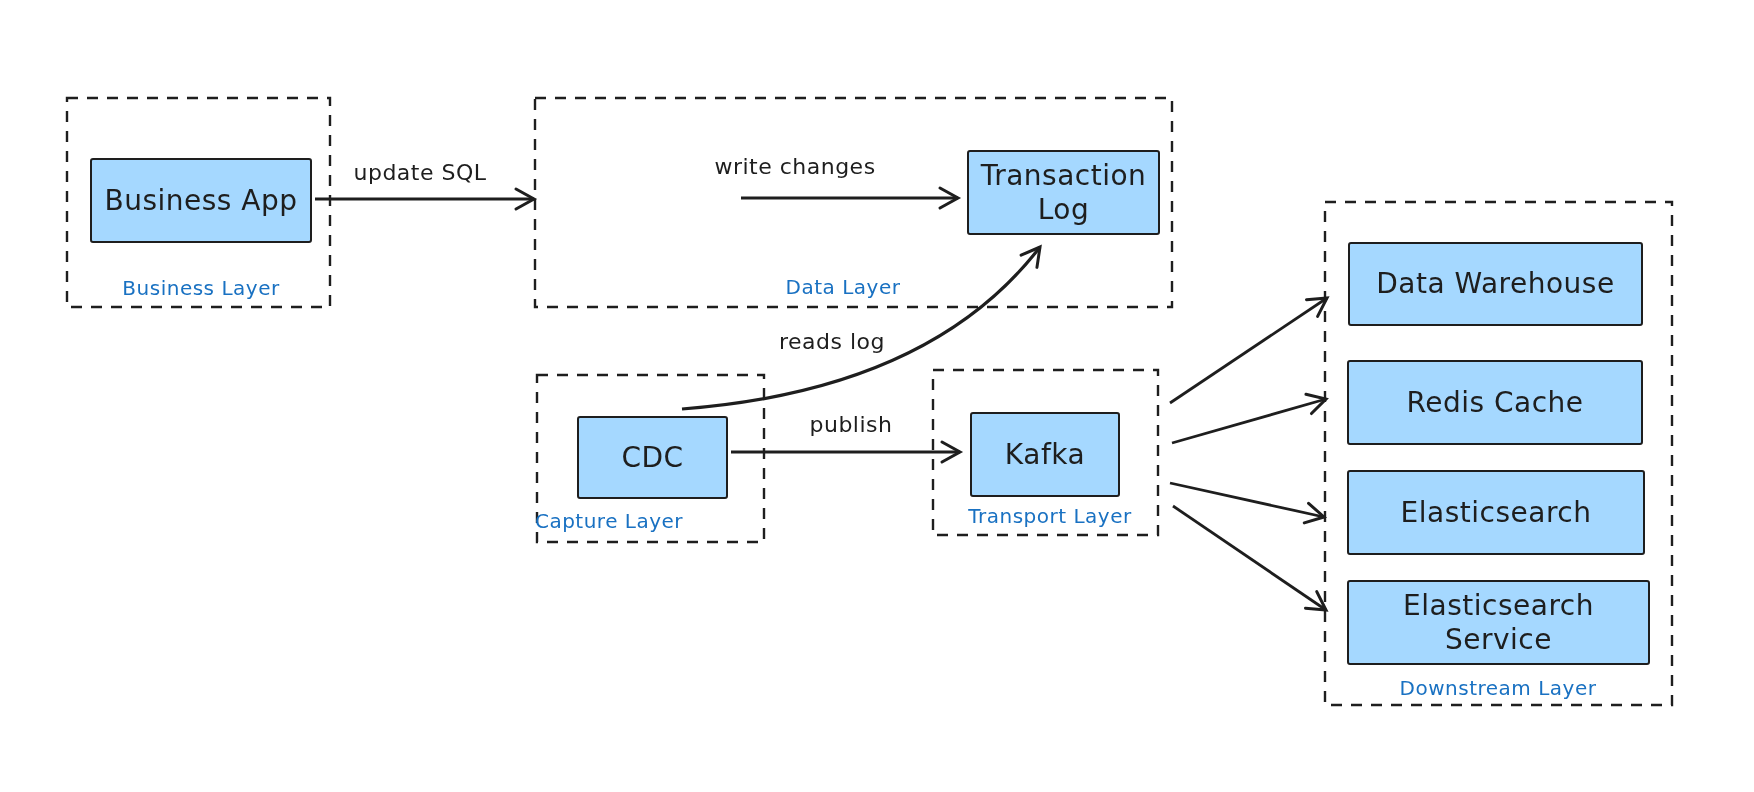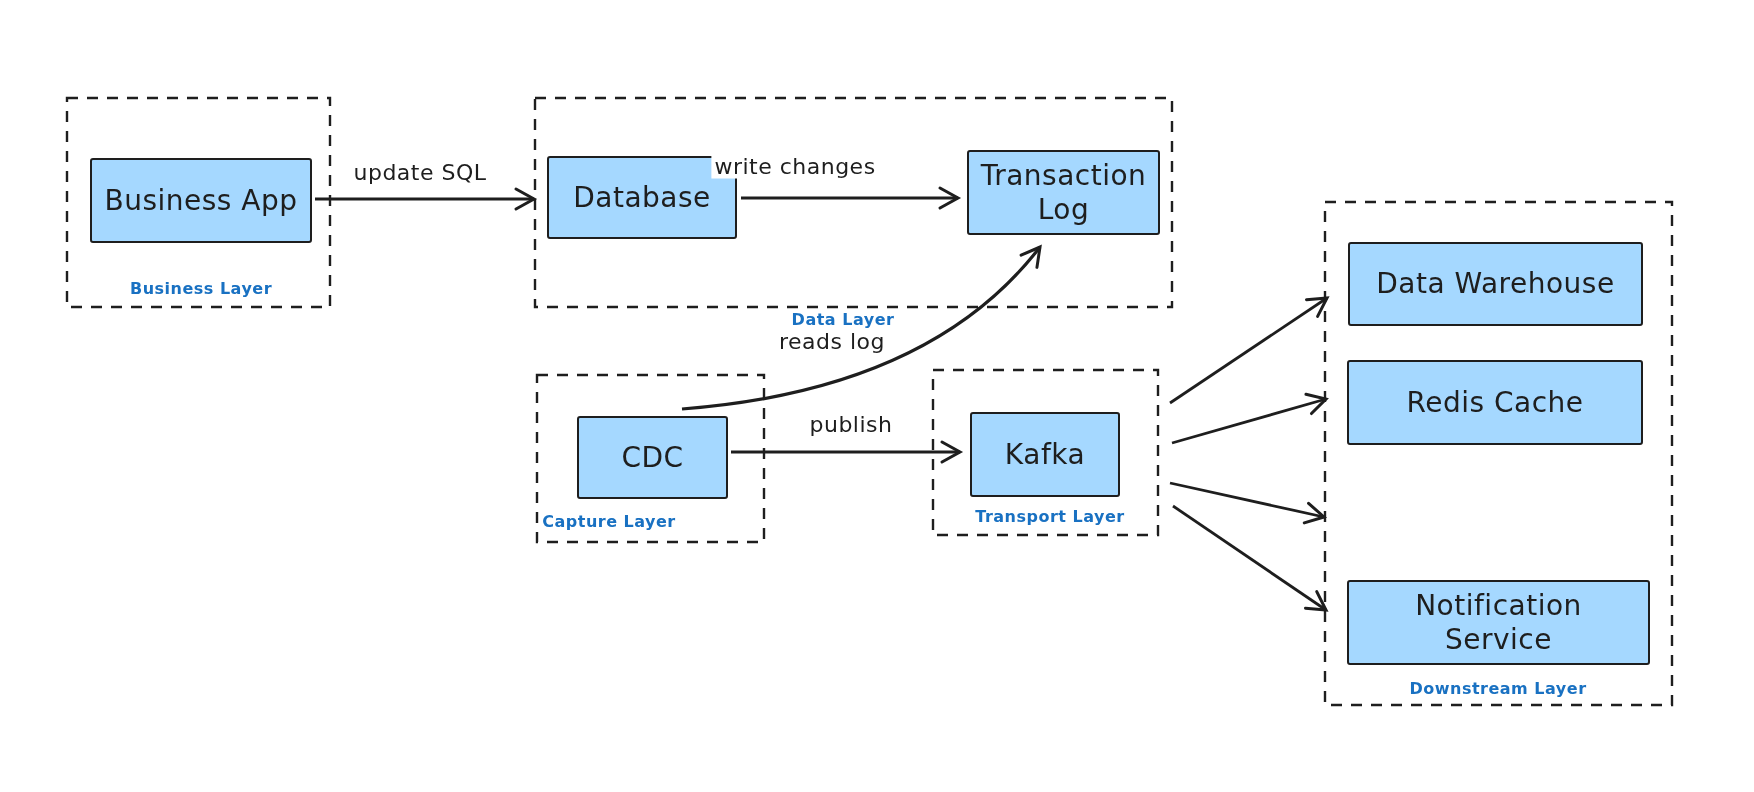--- a/index.html
+++ b/index.html
@@ -35,22 +35,22 @@
     text-align: center;
     font-size: 28px;
     line-height: 1.2;
     letter-spacing: 0.5px;
     padding: 2px 10px;
   }
   .layer-label {
     position: absolute;
     transform: translate(-50%, -50%);
     color: var(--layer-label);
-    font-size: 16px;
-    font-weight: bold;
+    font-size: 20px;
+    font-weight: normal;
     letter-spacing: 0.5px;
     white-space: nowrap;
   }
   .edge-label {
     position: absolute;
     transform: translate(-50%, -50%);
     color: var(--stroke);
     font-size: 22px;
     letter-spacing: 0.5px;
     white-space: nowrap;
@@ -80,30 +80,30 @@
     <path d="M 741 198 L 958 198" fill="none" stroke="#1e1e1e" stroke-width="2.8" marker-end="url(#ah)"></path>
     <path d="M 682 409 Q 930 390 1040 247" fill="none" stroke="#1e1e1e" stroke-width="3.2" marker-end="url(#ah)"></path>
     <path d="M 731 452 L 960 452" fill="none" stroke="#1e1e1e" stroke-width="2.8" marker-end="url(#ah)"></path>
     <path d="M 1170 403 L 1327 298" fill="none" stroke="#1e1e1e" stroke-width="2.8" marker-end="url(#ah)"></path>
     <path d="M 1172 443 L 1326 399" fill="none" stroke="#1e1e1e" stroke-width="2.8" marker-end="url(#ah)"></path>
     <path d="M 1170 483 L 1324 517" fill="none" stroke="#1e1e1e" stroke-width="2.8" marker-end="url(#ah)"></path>
     <path d="M 1173 506 L 1326 610" fill="none" stroke="#1e1e1e" stroke-width="2.8" marker-end="url(#ah)"></path>
   </svg>
 
   <div class="node" style="left:90px;   top:158px; width:222px; height:85px;">Business App</div>
-  <div class="node" style="left:547px;  top:156px; width:190px; height:83px;">Database</div>
   <div class="node" style="left:967px;  top:150px; width:193px; height:85px;">Transaction Log</div>
   <div class="node" style="left:577px;  top:416px; width:151px; height:83px;">CDC</div>
   <div class="node" style="left:970px;  top:412px; width:150px; height:85px;">Kafka</div>
   <div class="node" style="left:1348px; top:242px; width:295px; height:84px;">Data Warehouse</div>
   <div class="node" style="left:1347px; top:360px; width:296px; height:85px;">Redis Cache</div>
-  <div class="node" style="left:1347px; top:580px; width:303px; height:85px;">Notification Service</div>
+  <div class="node" style="left:1347px; top:470px; width:298px; height:85px;">Elasticsearch</div>
+  <div class="node" style="left:1347px; top:580px; width:303px; height:85px;">Elasticsearch Service</div>
 
   <div class="layer-label" style="left:201px;  top:288px;">Business Layer</div>
-  <div class="layer-label" style="left:843px;  top:287px;margin-top:32px;">Data Layer</div>
+  <div class="layer-label" style="left:843px;  top:287px;">Data Layer</div>
   <div class="layer-label" style="left:609px;  top:521px;">Capture Layer</div>
   <div class="layer-label" style="left:1050px; top:516px;">Transport Layer</div>
   <div class="layer-label" style="left:1498px; top:688px;">Downstream Layer</div>
 
   <div class="edge-label" style="left:420px; top:172px;">update SQL</div>
   <div class="edge-label" style="left:795px; top:166px;">write changes</div>
   <div class="edge-label" style="left:832px; top:341px;">reads log</div>
   <div class="edge-label" style="left:851px; top:424px;text-align:right;">publish</div>
 
 </div>

